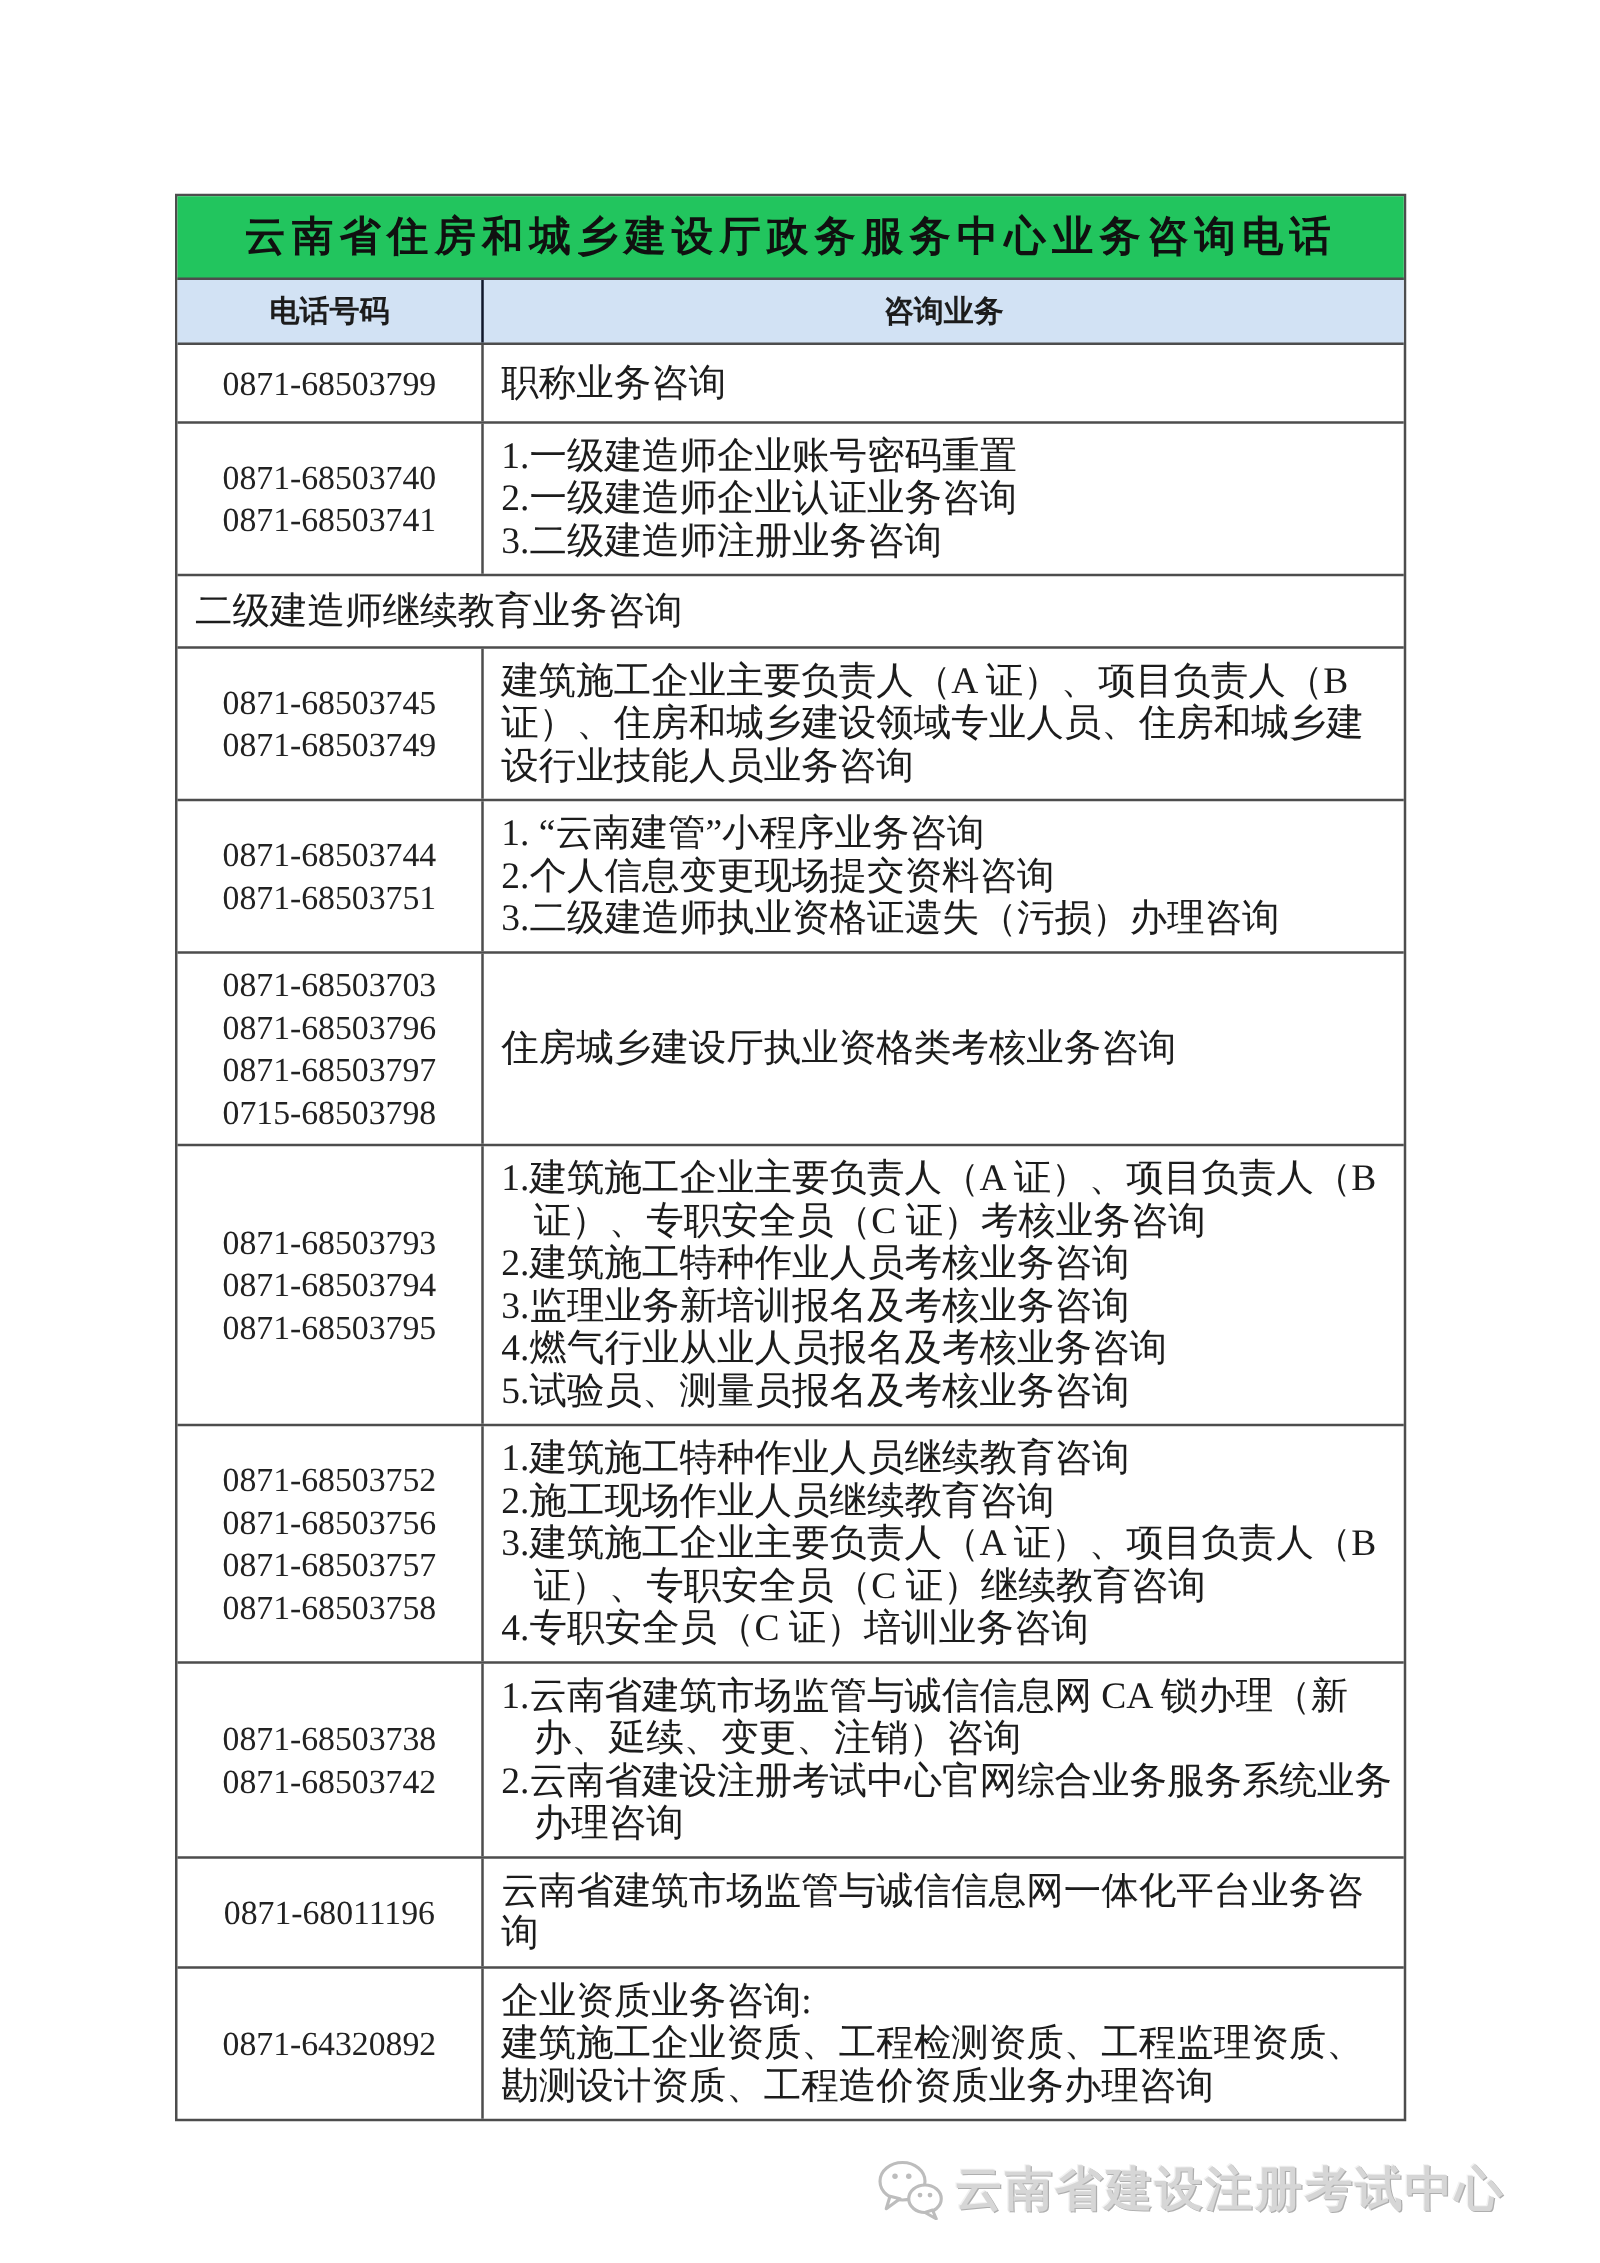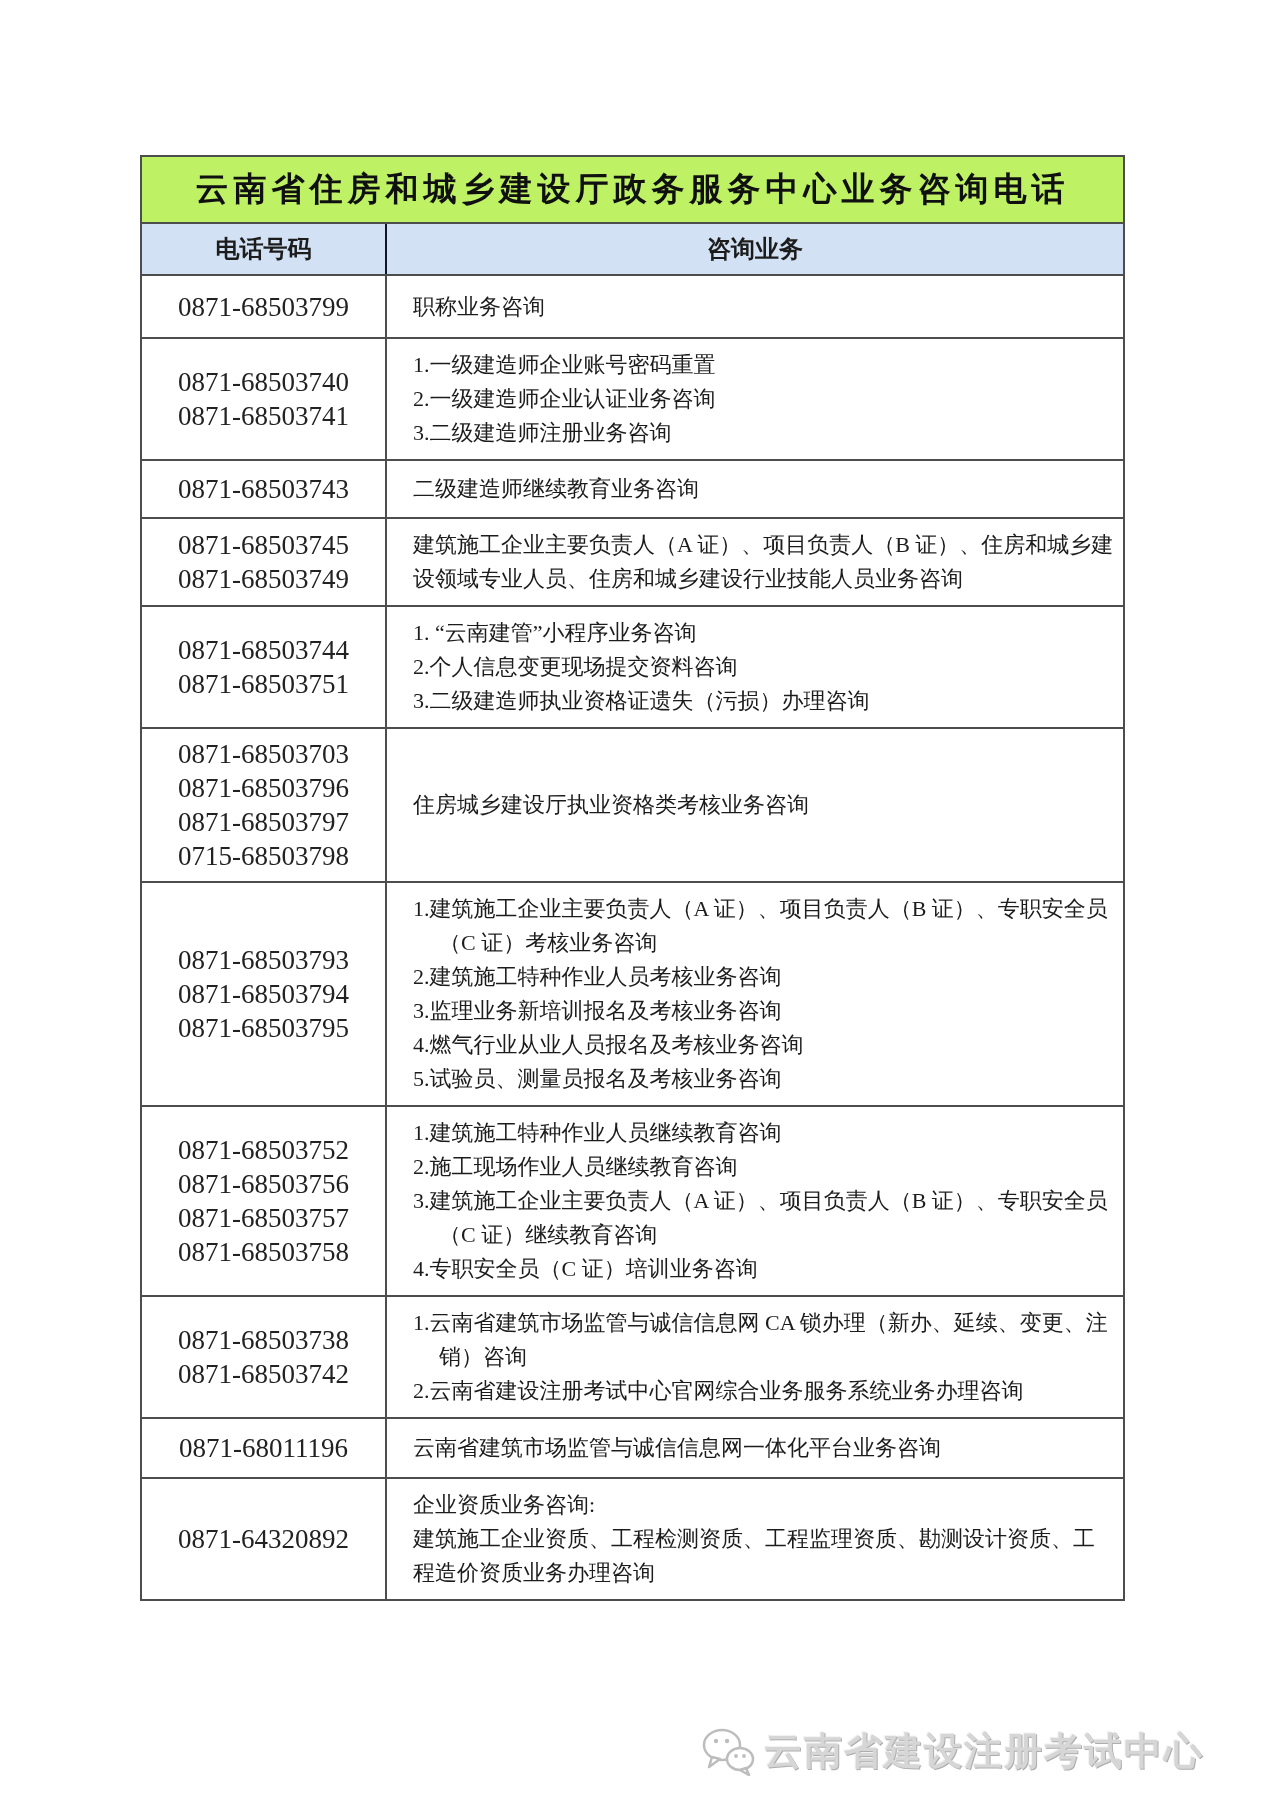--- a/index.html
+++ b/index.html
@@ -9,21 +9,21 @@
     overflow:hidden;
   }
   .page{position:absolute;inset:0;}
 
   
   .table-wrap{
     position:absolute;left:140px;top:155px;width:985px;
     border:2px solid #4d4d4d;box-sizing:border-box;background:#fff;
   }
   .title-row{
-    background:#bef264;border-bottom:2px solid #4d4d4d;
+    background:#22c55e;border-bottom:2px solid #4d4d4d;
     height:65px;display:flex;align-items:center;justify-content:center;
     font-size:33px;font-weight:bold;letter-spacing:5px;color:#101010;
   }
   .header-row{
     background:#d2e2f4;border-bottom:2px solid #4d4d4d;
     display:flex;height:50px;
   }
   .header-row .h-phone{
     width:245px;flex:0 0 245px;border-right:2px solid #0f172a;
     display:flex;align-items:center;justify-content:center;
@@ -49,21 +49,21 @@
   .phone-cell{
     width:245px;flex:0 0 245px;border-right:2px solid #4d4d4d;box-sizing:border-box;
     display:flex;flex-direction:column;align-items:center;justify-content:center;
     padding:8px 4px;
   }
   .phone-line{font-size:27px;line-height:34px;color:#222;white-space:nowrap;}
   .service-cell{
     flex:1;display:flex;flex-direction:column;justify-content:center;
     padding:9px 8px 9px 14px;box-sizing:border-box;
   }
-  .service-line{font-size:22px;line-height:34px;color:#1c1c1c;margin-left:12px;}
+  .service-line{font-size:30px;line-height:34px;color:#1c1c1c;}
   .service-line.hang{padding-left:26px;text-indent:-26px;}
 
   
   .notes{position:absolute;left:145px;top:1548px;width:1000px;}
   .note-line{font-size:25px;line-height:35px;color:#1a1a1a;}
 
   
   .watermark{
     position:absolute;left:700px;top:1726px;
     display:flex;align-items:flex-start;gap:8px;
@@ -101,23 +101,20 @@
             <div class="phone-line">0871-68503740</div>
             <div class="phone-line">0871-68503741</div>
           </div>
           <div class="service-cell">
             <div class="service-line hang">1.一级建造师企业账号密码重置</div>
             <div class="service-line hang">2.一级建造师企业认证业务咨询</div>
             <div class="service-line hang">3.二级建造师注册业务咨询</div>
           </div>
         </div>
         <div class="t-row">
-          <div class="phone-cell">
-            <div class="phone-line">0871-68503743</div>
-          </div>
           <div class="service-cell">
             <div class="service-line">二级建造师继续教育业务咨询</div>
           </div>
         </div>
         <div class="t-row">
           <div class="phone-cell">
             <div class="phone-line">0871-68503745</div>
             <div class="phone-line">0871-68503749</div>
           </div>
           <div class="service-cell">

